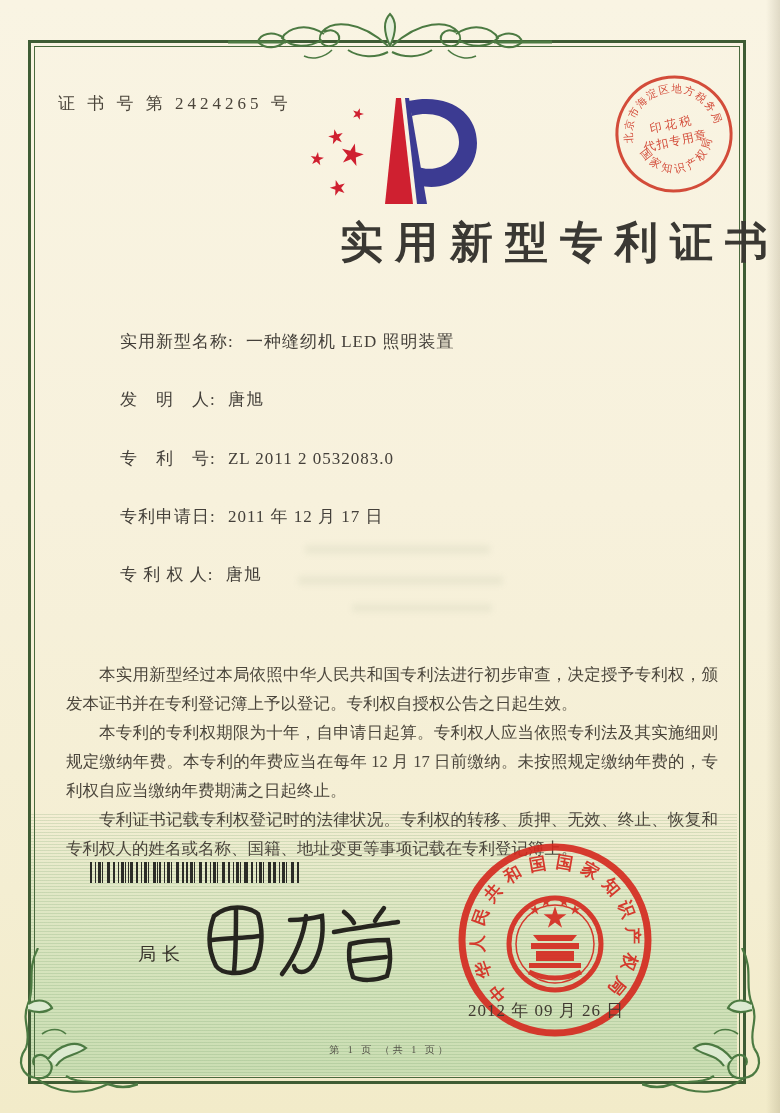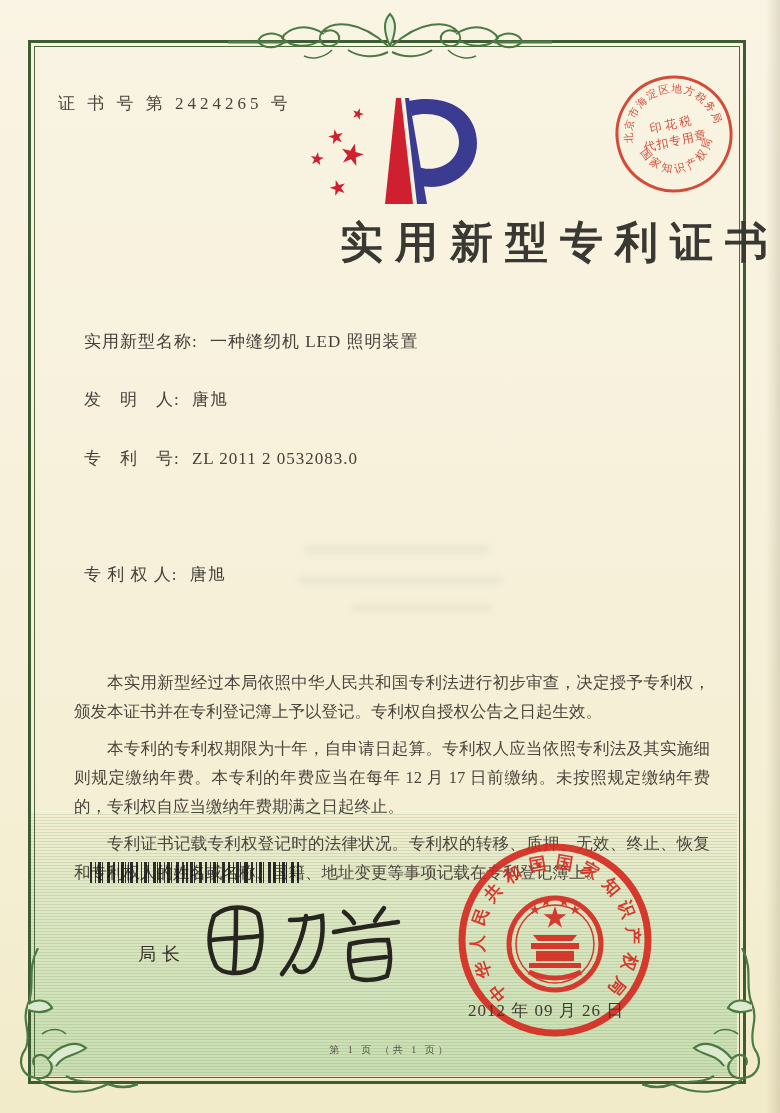--- a/index.html
+++ b/index.html
@@ -18,25 +18,25 @@
   .guilloche{
     position:absolute;left:31px;top:812px;width:706px;height:264px;
     background:
       repeating-linear-gradient(0deg,rgba(104,150,96,.20) 0px,rgba(104,150,96,.20) 1px,rgba(255,255,255,0) 1px,rgba(255,255,255,0) 3px),
       linear-gradient(180deg,rgba(214,229,192,0) 0%,rgba(210,227,188,.55) 30%,rgba(204,224,182,.85) 70%,rgba(198,220,176,.9) 100%);
   }
   .cert-number{position:absolute;left:58px;top:92px;font-size:17px;letter-spacing:4px;color:#4a443a;}
   .doc-title{position:absolute;left:0;top:214px;width:780px;text-align:right;
     font-size:43px;font-weight:bold;letter-spacing:12px;color:#3a3833;}
   .field-row{position:absolute;left:84px;font-size:17px;color:#44403a;white-space:nowrap;}
-  .field-label{letter-spacing:1px;}
+  .field-label{letter-spacing:1px;margin-left:36px;}
   .field-value{margin-left:8px;letter-spacing:1px;}
   .paragraphs{position:absolute;left:66px;top:660px;width:652px;font-size:16.5px;
     line-height:29px;color:#4b463c;text-align:justify;}
-  .paragraphs p{margin:8px;text-indent:2em;}
+  .paragraphs p{margin:0;text-indent:2em;}
   .barcode{
     position:absolute;left:90px;top:862px;width:212px;height:21px;opacity:.88;
     background-image:
       repeating-linear-gradient(90deg,transparent 0 9px,#141414 9px 10px,transparent 10px 29px),
       repeating-linear-gradient(90deg,#141414 0 2px,transparent 2px 5px,#141414 5px 6px,transparent 6px 8px,#141414 8px 11px,transparent 11px 12px,#141414 12px 13px,transparent 13px 17px,#141414 17px 20px,transparent 20px 23px);
   }
   .director-label{position:absolute;left:138px;top:942px;font-size:18px;letter-spacing:6px;color:#36322a;}
   .signature{position:absolute;left:192px;top:888px;}
   .seal-big{position:absolute;left:455px;top:840px;opacity:.9;}
   .seal-date{position:absolute;left:468px;top:999px;font-size:17px;letter-spacing:1px;color:#3f3a30;white-space:nowrap;}
@@ -152,20 +152,24 @@
     <span class="field-label">实用新型名称:</span>
     <span class="field-value">一种缝纫机 LED 照明装置</span>
   </div>
   <div class="field-row" style="top:388px;">
     <span class="field-label">发　明　人:</span>
     <span class="field-value">唐旭</span>
   </div>
   <div class="field-row" style="top:447px;">
     <span class="field-label">专　利　号:</span>
     <span class="field-value">ZL 2011 2 0532083.0</span>
+  </div>
+  <div class="field-row" style="top:505px;">
+    <span class="field-label">专利申请日:</span>
+    <span class="field-value">2011 年 12 月 17 日</span>
   </div>
   <div class="field-row" style="top:563px;">
     <span class="field-label">专 利 权 人:</span>
     <span class="field-value">唐旭</span>
   </div>
 
   <div class="paragraphs">
     <p>本实用新型经过本局依照中华人民共和国专利法进行初步审查，决定授予专利权，颁发本证书并在专利登记簿上予以登记。专利权自授权公告之日起生效。</p>
     <p>本专利的专利权期限为十年，自申请日起算。专利权人应当依照专利法及其实施细则规定缴纳年费。本专利的年费应当在每年 12 月 17 日前缴纳。未按照规定缴纳年费的，专利权自应当缴纳年费期满之日起终止。</p>
     <p>专利证书记载专利权登记时的法律状况。专利权的转移、质押、无效、终止、恢复和专利权人的姓名或名称、国籍、地址变更等事项记载在专利登记簿上。</p>

